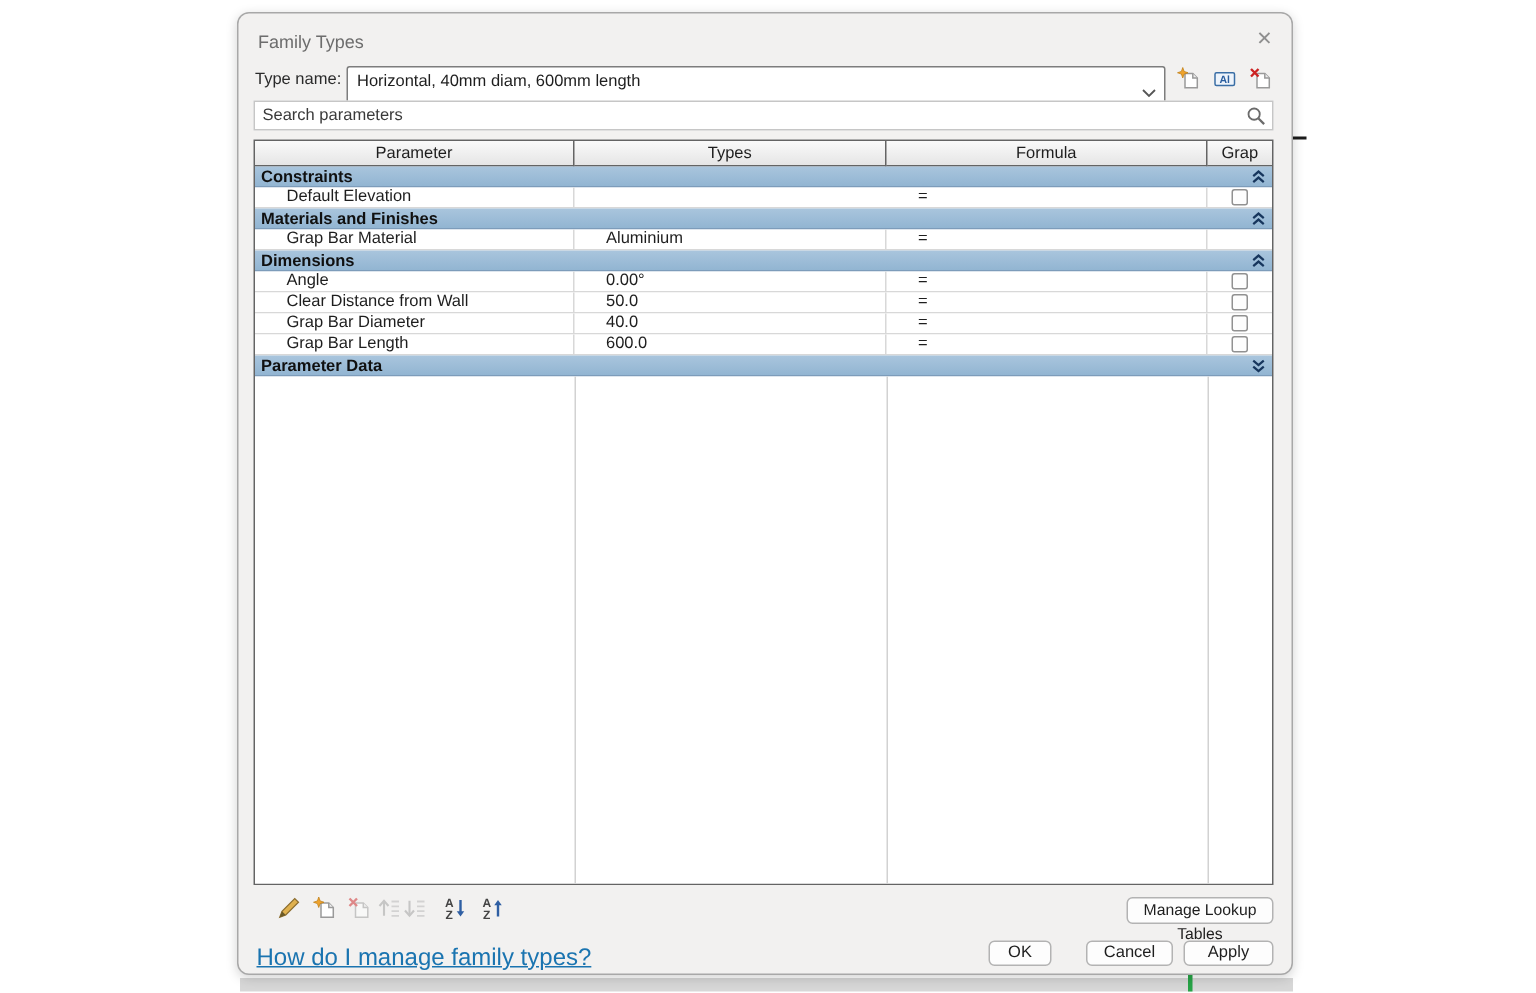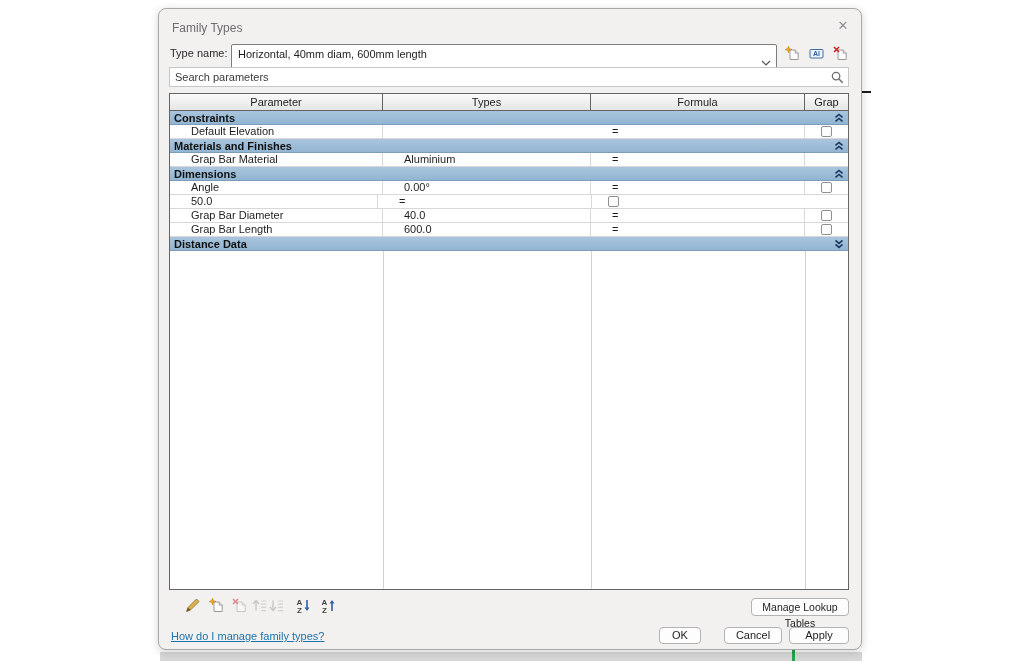--- a/index.html
+++ b/index.html
@@ -61,21 +61,21 @@
   .tb-icon { position:absolute; width:18px; height:18px; text-align:center; }
   .tb-icon.disabled { opacity:0.5; }
 
   .btn { position:absolute; background:#fdfdfd; border:1px solid #b3b3b3; border-radius:4px;
          font-family:"Liberation Sans", sans-serif; font-size:11px; color:#1e1e1e; text-align:center; }
   .btn-manage { left:592px; top:589px; width:98px; height:18px; line-height:16px; font-size:10.5px; }
   .btn-ok     { left:500px; top:618px; width:42px; height:17px; line-height:15px; }
   .btn-cancel { left:565px; top:618px; width:58px; height:17px; line-height:15px; }
   .btn-apply  { left:630px; top:618px; width:60px; height:17px; line-height:15px; }
 
-  .help-link { position:absolute; left:12px; top:621px; font-size:11px; color:#1a74b0; text-decoration:underline; cursor:pointer; }
+  .help-link { position:absolute; left:12px; top:621px; font-size:16px; color:#1a74b0; text-decoration:underline; cursor:pointer; }
 </style>
 </head>
 <body>
 
 <div class="bg-strip"></div>
 <div class="bg-tick"></div>
 <div class="bg-dash"></div>
 
 <div class="dialog">
 
@@ -163,20 +163,21 @@
         </div>
         <div class="data-row">
           <div class="cell w-param">Angle</div>
           <div class="cell w-value">0.00°</div>
           <div class="cell w-formula">=</div>
           <div class="cell w-lock">
             <div class="checkbox"></div>
           </div>
         </div>
         <div class="data-row">
+          <div class="cell w-param">Clear Distance from Wall</div>
           <div class="cell w-value">50.0</div>
           <div class="cell w-formula">=</div>
           <div class="cell w-lock">
             <div class="checkbox"></div>
           </div>
         </div>
         <div class="data-row">
           <div class="cell w-param">Grap Bar Diameter</div>
           <div class="cell w-value">40.0</div>
           <div class="cell w-formula">=</div>
@@ -186,21 +187,21 @@
         </div>
         <div class="data-row">
           <div class="cell w-param">Grap Bar Length</div>
           <div class="cell w-value">600.0</div>
           <div class="cell w-formula">=</div>
           <div class="cell w-lock">
             <div class="checkbox"></div>
           </div>
         </div>
         <div class="section-row">
-          <span class="section-label">Distance Data</span>
+          <span class="section-label">Parameter Data</span>
           <span style="line-height: 0;"><svg width="10" height="10" viewBox="0 0 10 10">
               <path d="M1.5 1.4 L5 4.4 L8.5 1.4" fill="none" stroke="#17365d" stroke-width="1.5"></path>
               <path d="M1.5 5.4 L5 8.4 L8.5 5.4" fill="none" stroke="#17365d" stroke-width="1.5"></path>
             </svg></span>
         </div>
       </div>
     <div class="grid-empty">
       <div class="vline" style="left:213px"></div>
       <div class="vline" style="left:421px"></div>
       <div class="vline" style="left:635px"></div>

